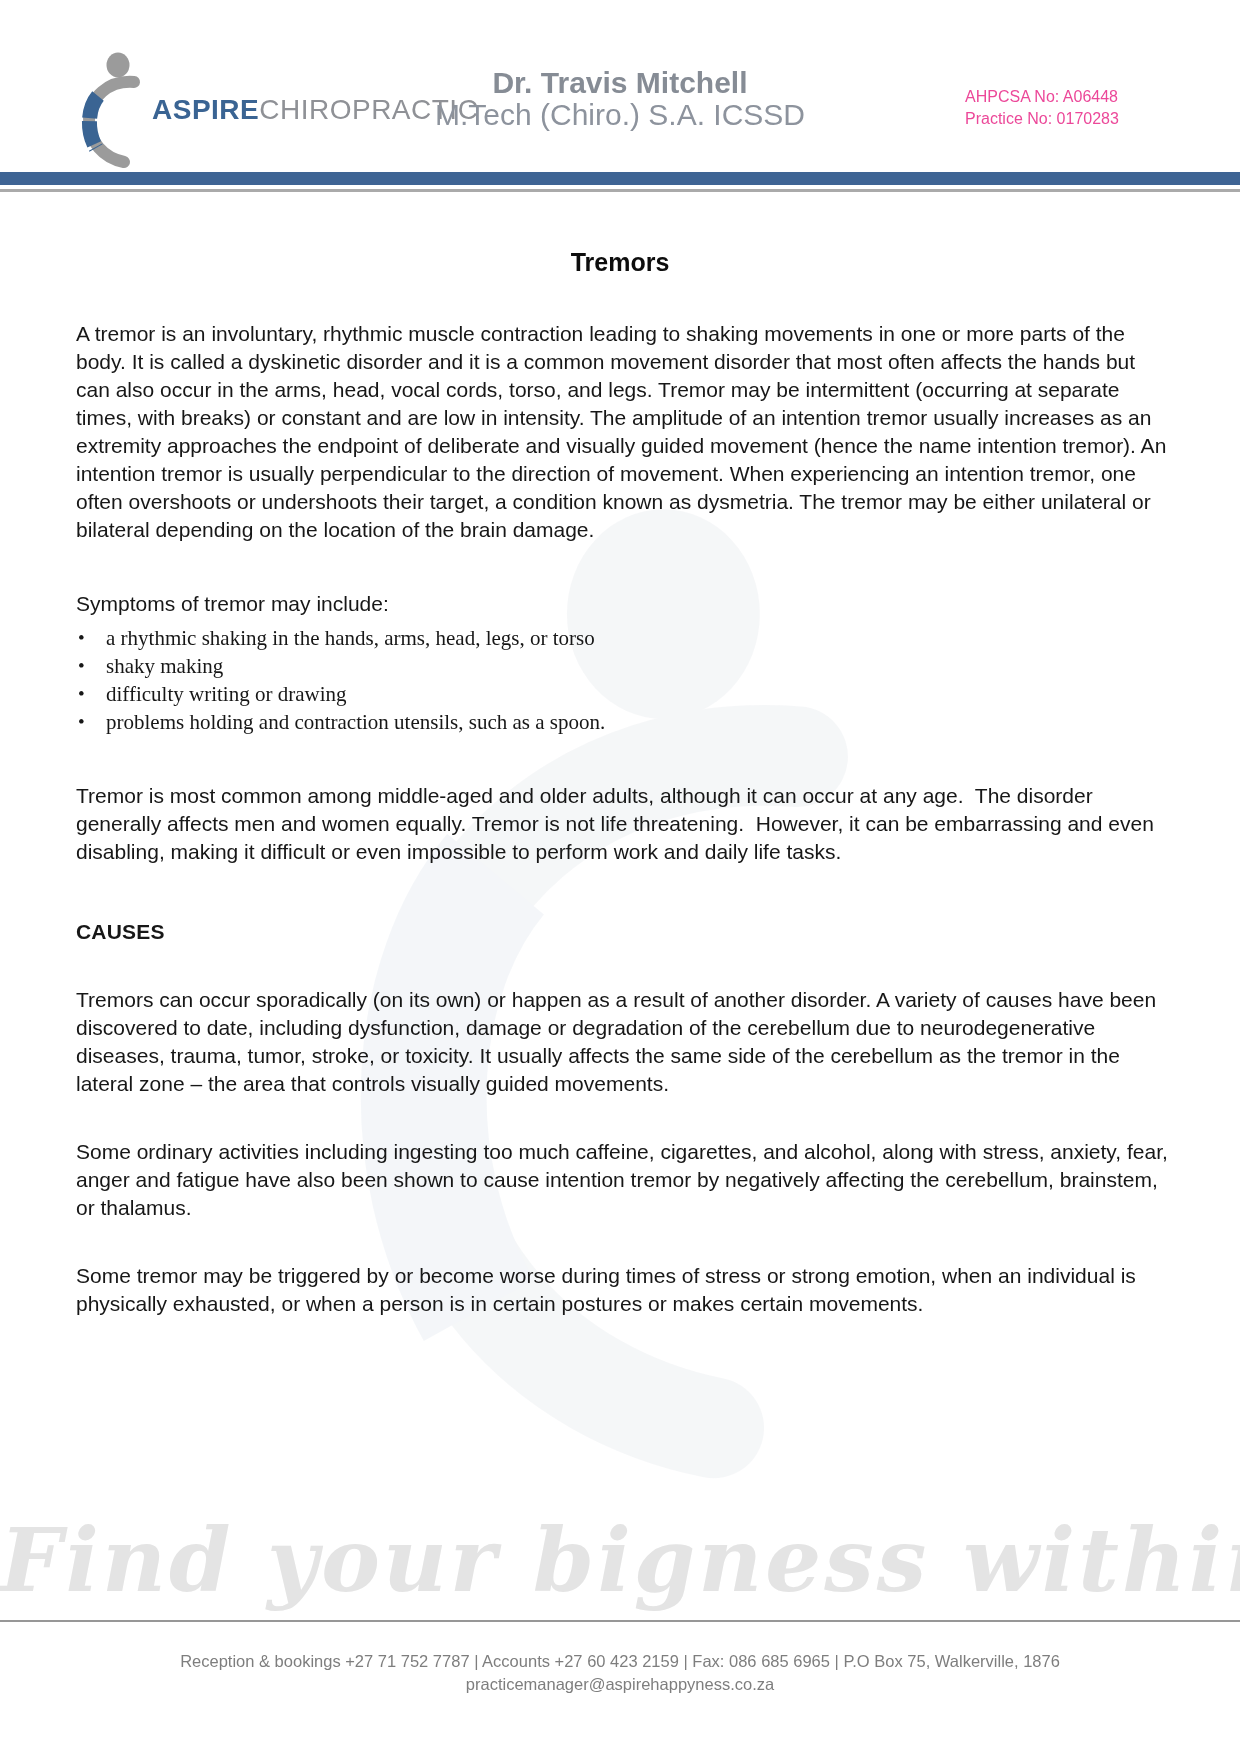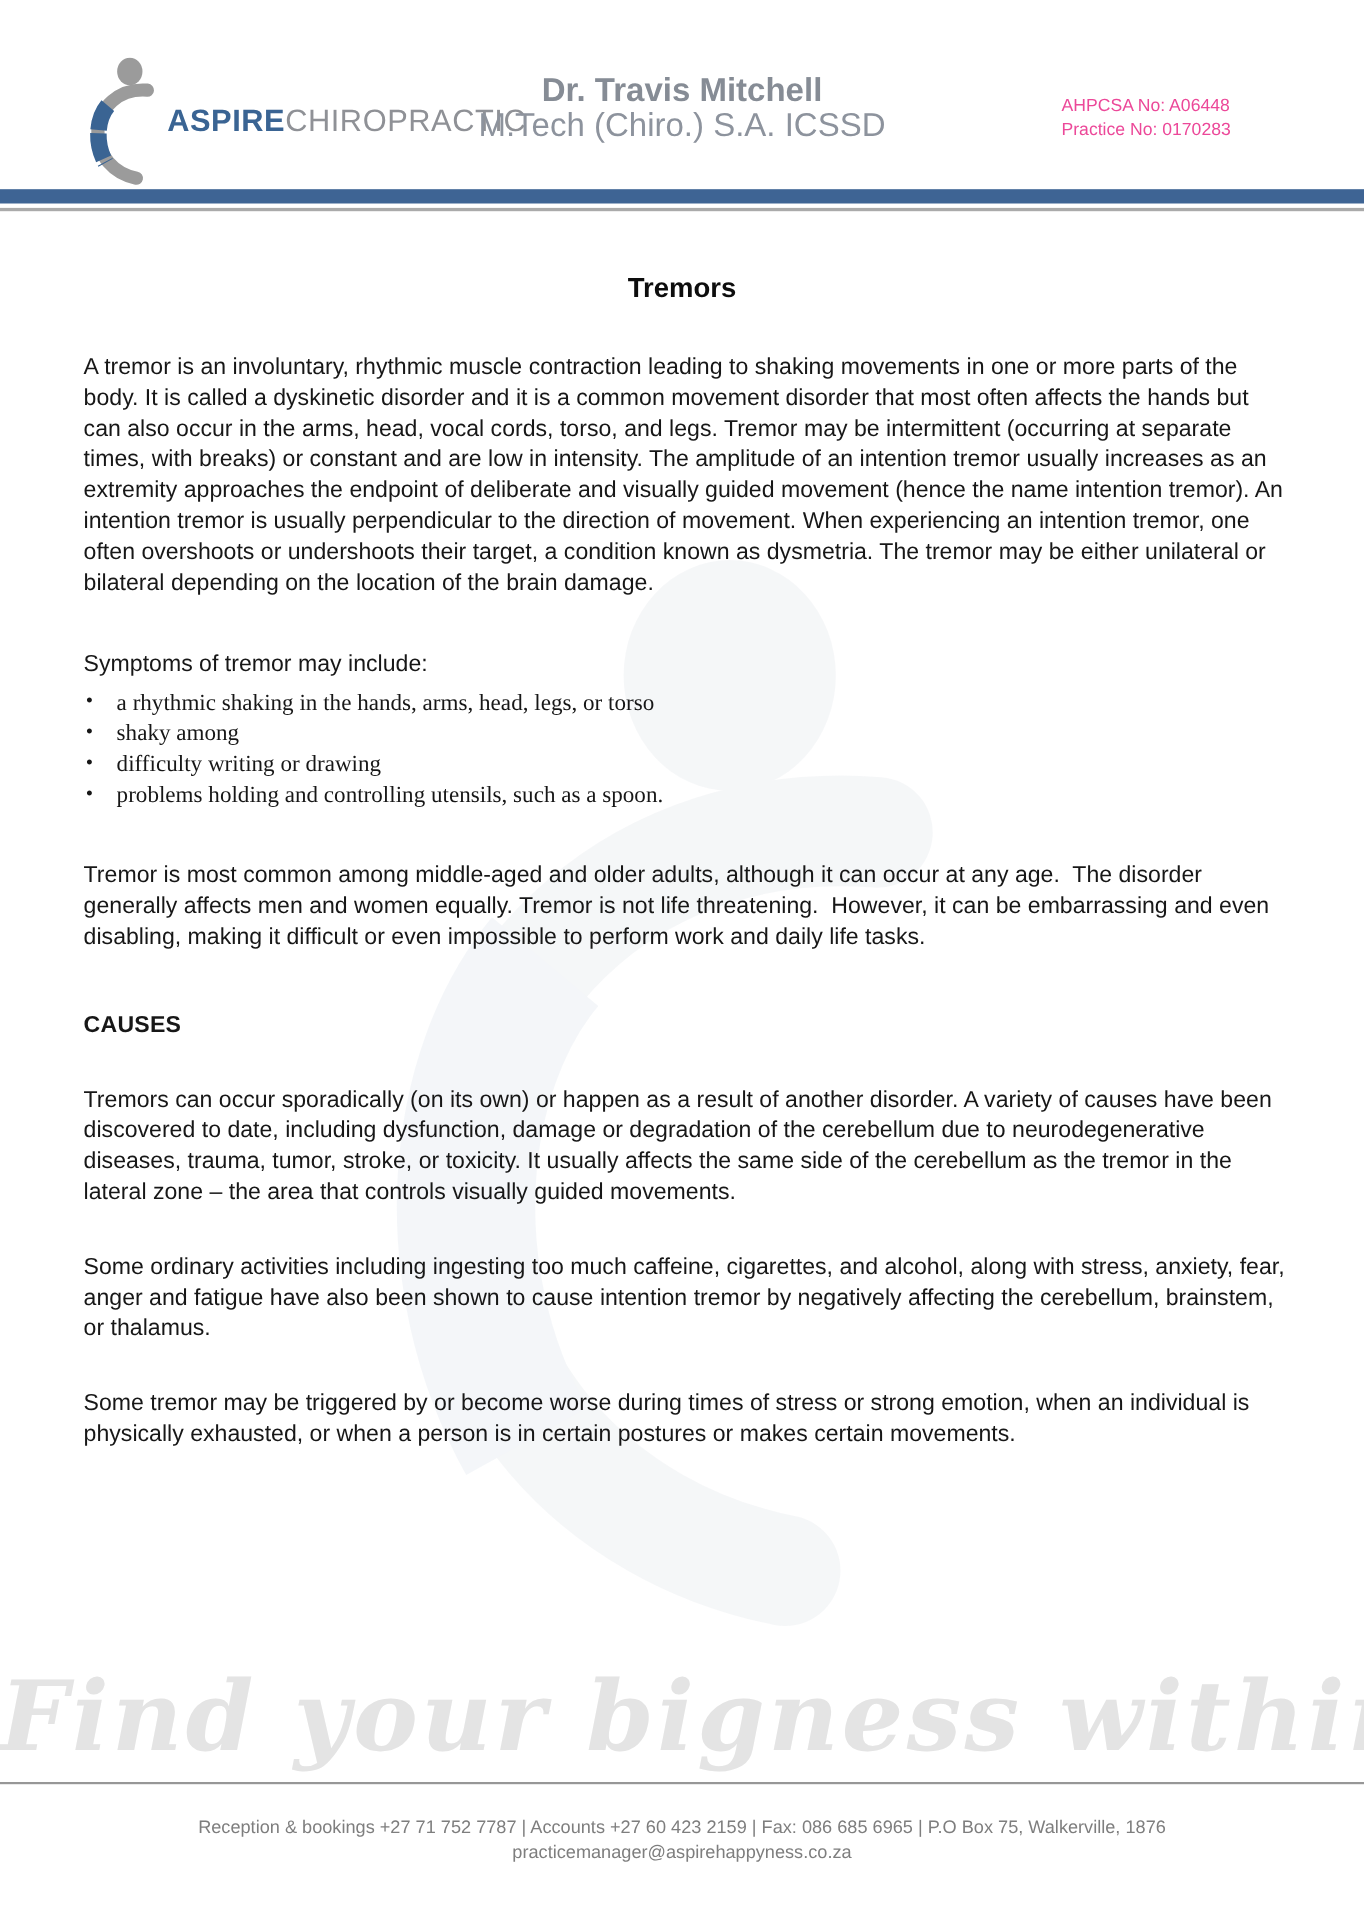--- a/index.html
+++ b/index.html
@@ -96,23 +96,23 @@
   <div class="doc-title">Tremors</div>
 
   <div class="content">
 
     <p>A tremor is an involuntary, rhythmic muscle contraction leading to shaking movements in one or more parts of the body. It is called a dyskinetic disorder and it is a common movement disorder that most often affects the hands but can also occur in the arms, head, vocal cords, torso, and legs. Tremor may be intermittent (occurring at separate times, with breaks) or constant and are low in intensity. The amplitude of an intention tremor usually increases as an extremity approaches the endpoint of deliberate and visually guided movement (hence the name intention tremor). An intention tremor is usually perpendicular to the direction of movement. When experiencing an intention tremor, one often overshoots or undershoots their target, a condition known as dysmetria. The tremor may be either unilateral or bilateral depending on the location of the brain damage.</p>
 
     <p class="big-gap">Symptoms of tremor may include:</p>
 
     <ul class="symptoms-list">
       <li>a rhythmic shaking in the hands, arms, head, legs, or torso</li>
-      <li>shaky among</li>
+      <li>shaky making</li>
       <li>difficulty writing or drawing</li>
-      <li>problems holding and controlling utensils, such as a spoon.</li>
+      <li>problems holding and contraction utensils, such as a spoon.</li>
     </ul>
 
     <p class="big-gap">Tremor is most common among middle-aged and older adults, although it can occur at any age.  The disorder generally affects men and women equally. Tremor is not life threatening.  However, it can be embarrassing and even disabling, making it difficult or even impossible to perform work and daily life tasks.</p>
 
     <div class="causes-heading">CAUSES</div>
 
     <p class="para-gap">Tremors can occur sporadically (on its own) or happen as a result of another disorder. A variety of causes have been discovered to date, including dysfunction, damage or degradation of the cerebellum due to neurodegenerative diseases, trauma, tumor, stroke, or toxicity. It usually affects the same side of the cerebellum as the tremor in the lateral zone – the area that controls visually guided movements.</p>
     <p class="para-gap">Some ordinary activities including ingesting too much caffeine, cigarettes, and alcohol, along with stress, anxiety, fear, anger and fatigue have also been shown to cause intention tremor by negatively affecting the cerebellum, brainstem, or thalamus.</p>
     <p class="para-gap">Some tremor may be triggered by or become worse during times of stress or strong emotion, when an individual is physically exhausted, or when a person is in certain postures or makes certain movements.</p>
   </div>

